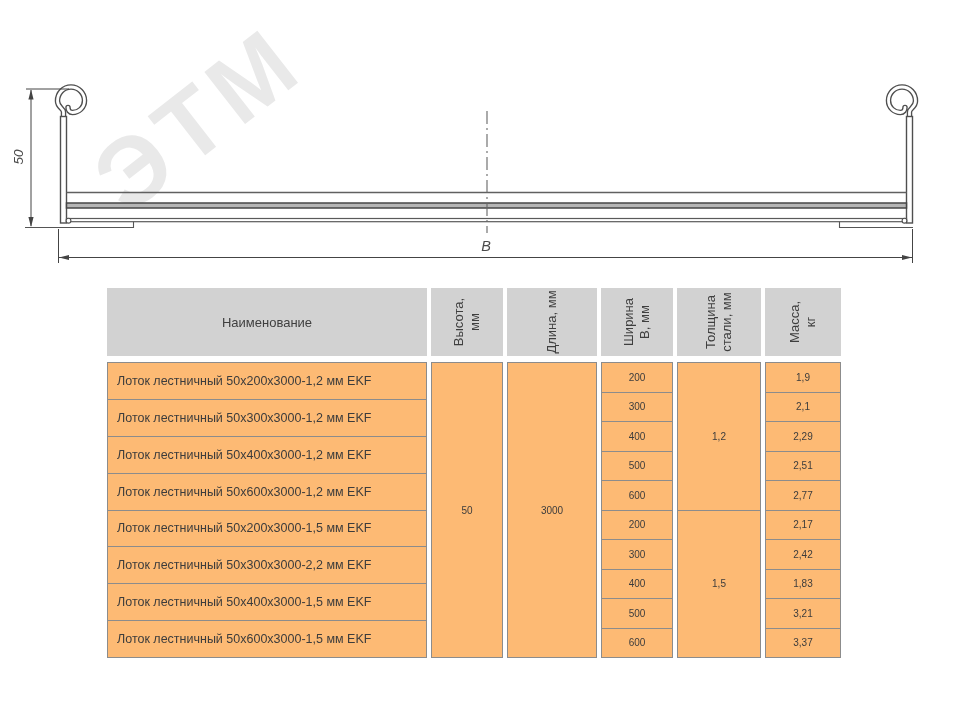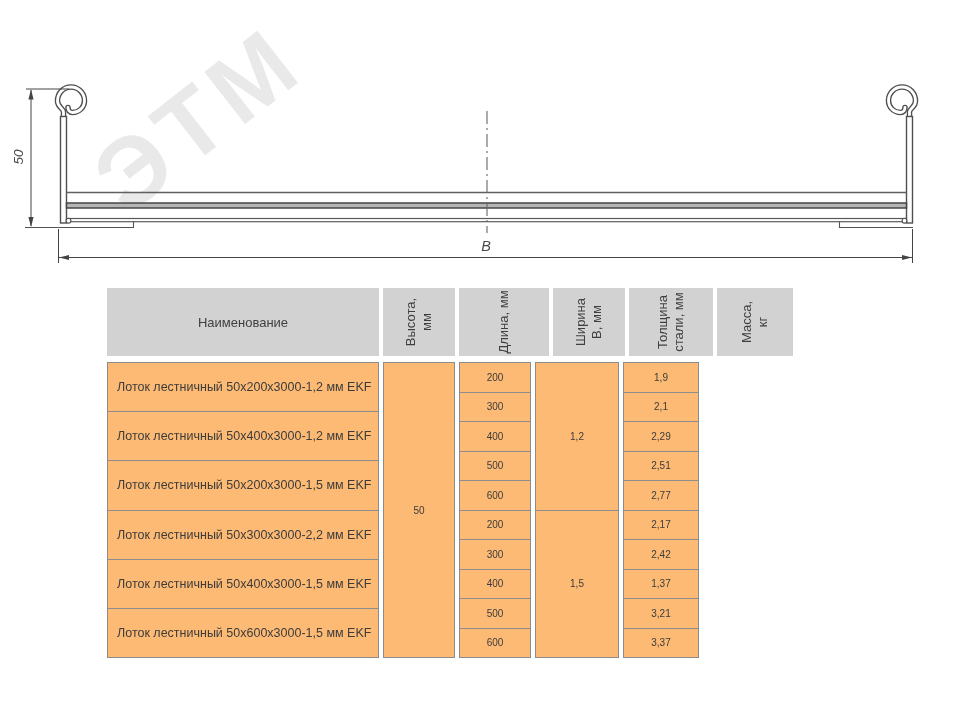--- a/index.html
+++ b/index.html
@@ -28,21 +28,21 @@
     position:absolute;top:50%;left:50%;
     transform:translate(-50%,-50%) rotate(-90deg);
     white-space:pre-line;text-align:center;line-height:1.25;width:110px;
   }
   .tgap{height:6px;}
   .tbody{display:flex;gap:4px;height:296px;}
   .colbox{
     border:1px solid #8c8c8c;box-sizing:border-box;background:#fdba74;
     display:flex;flex-direction:column;
   }
-  .c1{width:272px;}.c2{width:72px;}.c3{width:90px;}.c4{width:72px;}.c5{width:84px;}.c6{width:76px;}
+  .c1{width:320px;}.c2{width:72px;}.c3{width:90px;}.c4{width:72px;}.c5{width:84px;}.c6{width:76px;}
   .cell{
     flex:1;display:flex;align-items:center;justify-content:center;
     font-size:10px;color:#3c3c3c;border-bottom:1px solid #8c8c8c;
   }
   .cell:last-child{border-bottom:none;}
   .cell.name{justify-content:flex-start;padding-left:9px;font-size:12.5px;}
   .cell.single{flex:1;border-bottom:none;}
 </style>
 </head>
 <body>
@@ -128,31 +128,36 @@
 кг</span>
     </div>
   </div>
 
   <div class="tgap"></div>
 
   <div class="tbody">
 
     <div class="colbox c1">
       <div class="cell name">Лоток лестничный 50х200х3000-1,2 мм EKF</div>
+      <div class="cell name">Лоток лестничный 50х300х3000-1,2 мм EKF</div>
       <div class="cell name">Лоток лестничный 50х400х3000-1,2 мм EKF</div>
+      <div class="cell name">Лоток лестничный 50х600х3000-1,2 мм EKF</div>
       <div class="cell name">Лоток лестничный 50х200х3000-1,5 мм EKF</div>
       <div class="cell name">Лоток лестничный 50х300х3000-2,2 мм EKF</div>
       <div class="cell name">Лоток лестничный 50х400х3000-1,5 мм EKF</div>
       <div class="cell name">Лоток лестничный 50х600х3000-1,5 мм EKF</div>
     </div>
 
     <div class="colbox c2">
       <div class="cell single">50</div>
     </div>
 
+    <div class="colbox c3">
+      <div class="cell single">3000</div>
+    </div>
 
     <div class="colbox c4">
       <div class="cell">200</div>
       <div class="cell">300</div>
       <div class="cell">400</div>
       <div class="cell">500</div>
       <div class="cell">600</div>
       <div class="cell">200</div>
       <div class="cell">300</div>
       <div class="cell">400</div>
@@ -166,19 +171,19 @@
     </div>
 
     <div class="colbox c6">
       <div class="cell">1,9</div>
       <div class="cell">2,1</div>
       <div class="cell">2,29</div>
       <div class="cell">2,51</div>
       <div class="cell">2,77</div>
       <div class="cell">2,17</div>
       <div class="cell">2,42</div>
-      <div class="cell">1,37</div>
+      <div class="cell">1,83</div>
       <div class="cell">3,21</div>
       <div class="cell">3,37</div>
     </div>
 
   </div>
 </div>
 
 </body></html>

